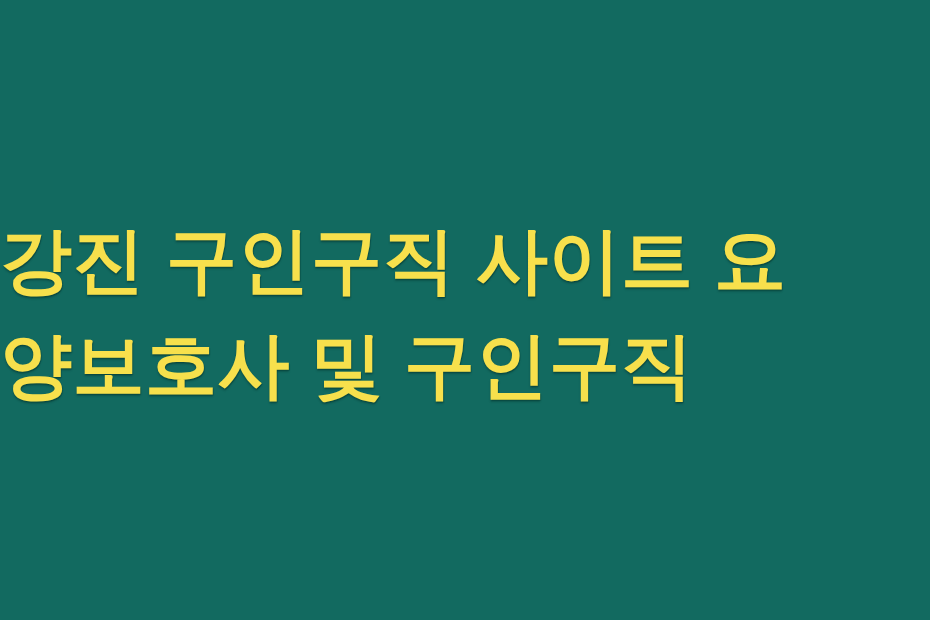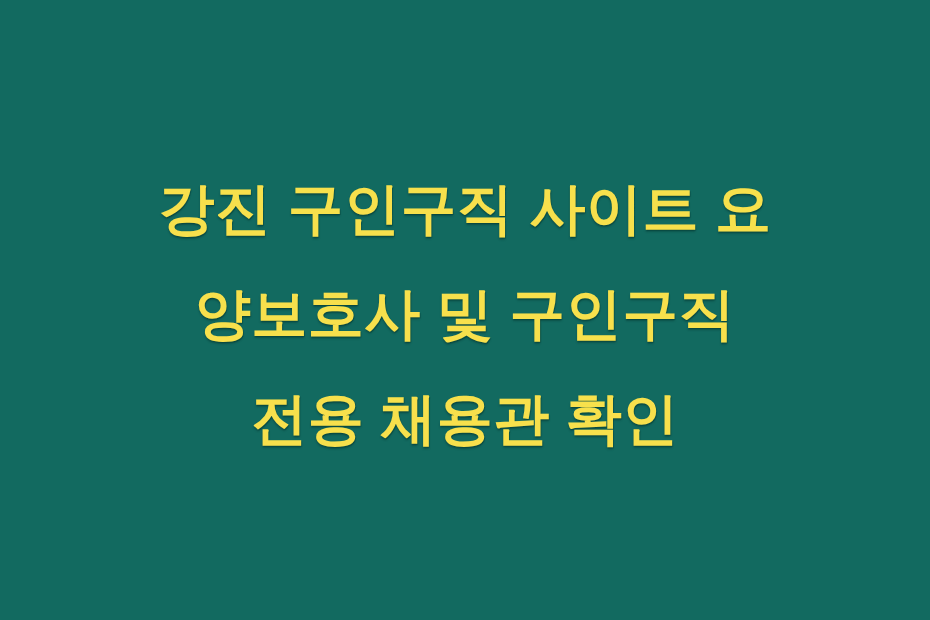--- a/index.html
+++ b/index.html
@@ -35,38 +35,36 @@
     flex-direction: column;
     align-items: center;
     justify-content: center;
     padding-top: 6px;
     box-sizing: border-box;
   }
 
   .title-line {
     display: block;
     width: 100%;
-    text-align: center;
     color: #f7e04c;
-    font-size: 56px;
+    font-size: 72px;
     line-height: 105px;
     font-weight: 700;
     letter-spacing: 0.5px;
     white-space: pre;
     text-shadow:
       0 2px 2px rgba(0, 40, 35, 0.38),
       1px 1px 0 rgba(0, 50, 42, 0.25);
   }
 </style>
 </head>
 <body>
 
 <div class="canvas">
 
   <div class="backdrop"></div>
 
   <div class="title-block">
     <span class="title-line">강진 구인구직 사이트 요</span>
     <span class="title-line">양보호사 및 구인구직</span>
-    <span class="title-line">전용 채용관 확인</span>
   </div>
 
 </div>
 
 </body></html>

